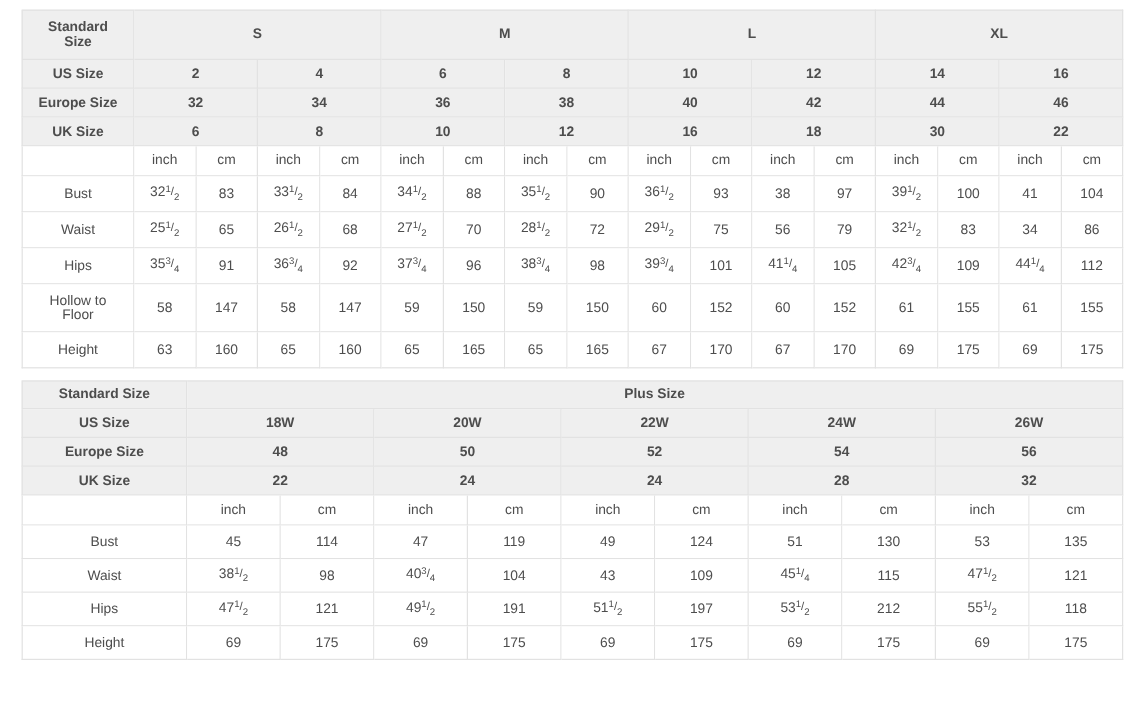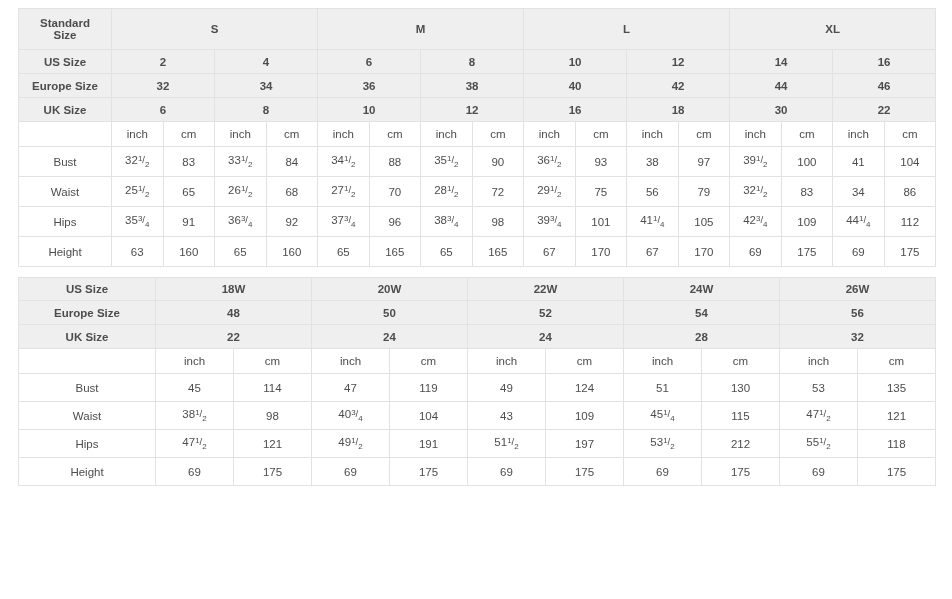--- a/index.html
+++ b/index.html
@@ -221,20 +221,39 @@
           <td class="bd"><span class="frac">39<span class="num">3</span><span class="sl">/</span><span class="den">4</span></span></td>
           <td class="bd">101</td>
           <td class="bd"><span class="frac">41<span class="num">1</span><span class="sl">/</span><span class="den">4</span></span></td>
           <td class="bd">105</td>
           <td class="bd"><span class="frac">42<span class="num">3</span><span class="sl">/</span><span class="den">4</span></span></td>
           <td class="bd">109</td>
           <td class="bd"><span class="frac">44<span class="num">1</span><span class="sl">/</span><span class="den">4</span></span></td>
           <td class="bd">112</td>
         </tr>
         <tr>
+          <td class="bd rowlabel" style="height:40px">Hollow to<br>Floor</td>
+          <td class="bd">58</td>
+          <td class="bd">147</td>
+          <td class="bd">58</td>
+          <td class="bd">147</td>
+          <td class="bd">59</td>
+          <td class="bd">150</td>
+          <td class="bd">59</td>
+          <td class="bd">150</td>
+          <td class="bd">60</td>
+          <td class="bd">152</td>
+          <td class="bd">60</td>
+          <td class="bd">152</td>
+          <td class="bd">61</td>
+          <td class="bd">155</td>
+          <td class="bd">61</td>
+          <td class="bd">155</td>
+        </tr>
+        <tr>
           <td class="bd rowlabel" style="height:30px">Height</td>
           <td class="bd">63</td>
           <td class="bd">160</td>
           <td class="bd">65</td>
           <td class="bd">160</td>
           <td class="bd">65</td>
           <td class="bd">165</td>
           <td class="bd">65</td>
           <td class="bd">165</td>
           <td class="bd">67</td>
@@ -251,20 +270,24 @@
 
   <div class="spacer"></div>
 
   <table class="size-table" id="plus-table">
     <colgroup>
       <col style="width:138px">
       <col span="10" style="width:78px">
     </colgroup>
     <tbody id="plus-body">
         <tr class="hdrow">
+          <td class="hd hd-label" style="height:24px">Standard Size</td>
+          <td class="hd" colspan="10">Plus Size</td>
+        </tr>
+        <tr class="hdrow">
           <td class="hd hd-label" style="height:24px">US Size</td>
           <td class="hd" colspan="2">18W</td>
           <td class="hd" colspan="2">20W</td>
           <td class="hd" colspan="2">22W</td>
           <td class="hd" colspan="2">24W</td>
           <td class="hd" colspan="2">26W</td>
         </tr>
         <tr class="hdrow">
           <td class="hd hd-label" style="height:24px">Europe Size</td>
           <td class="hd" colspan="2">48</td>

